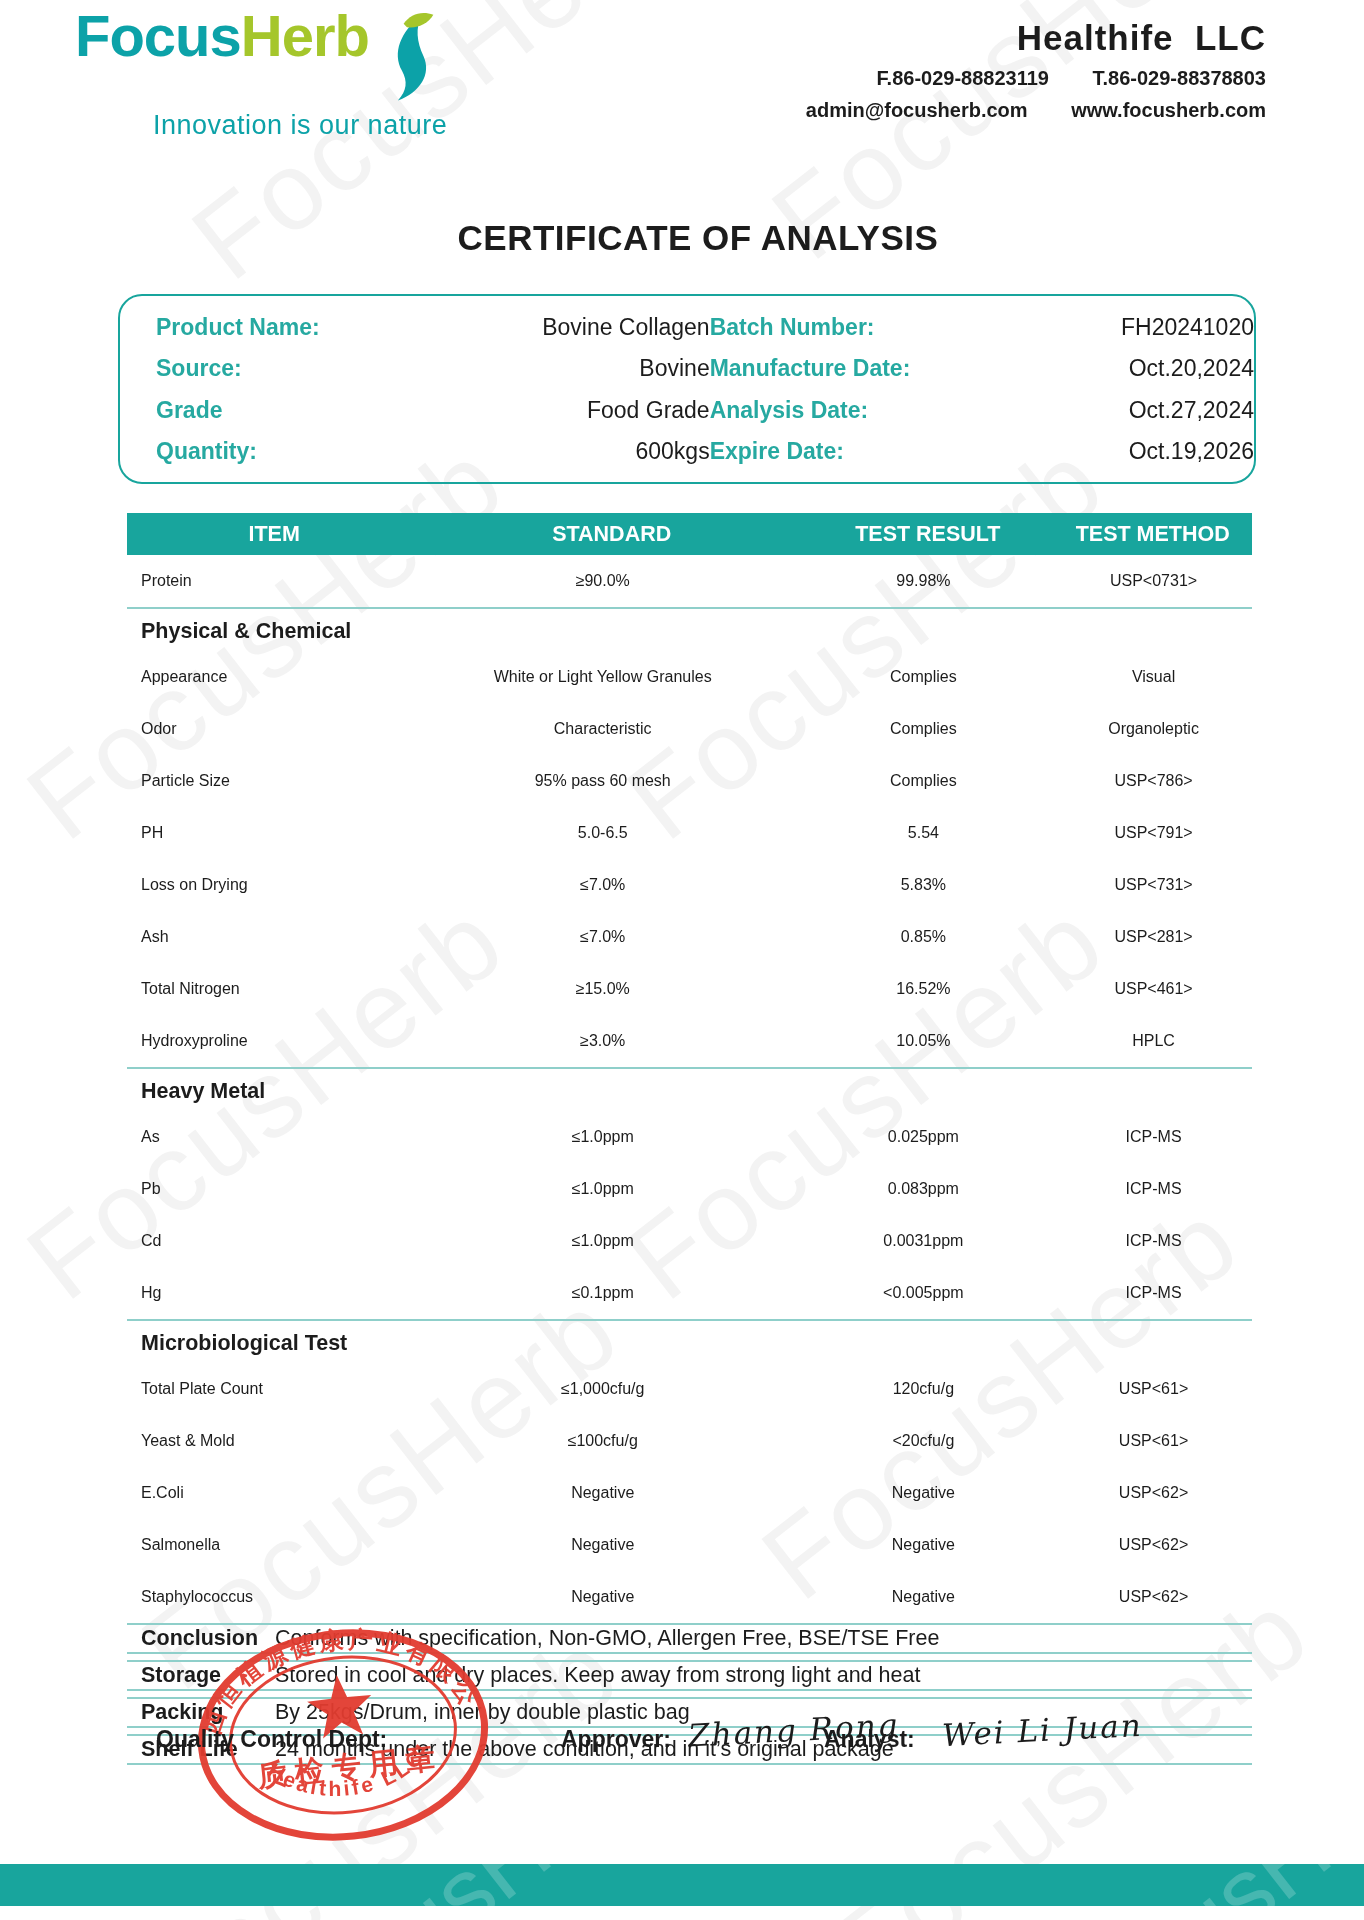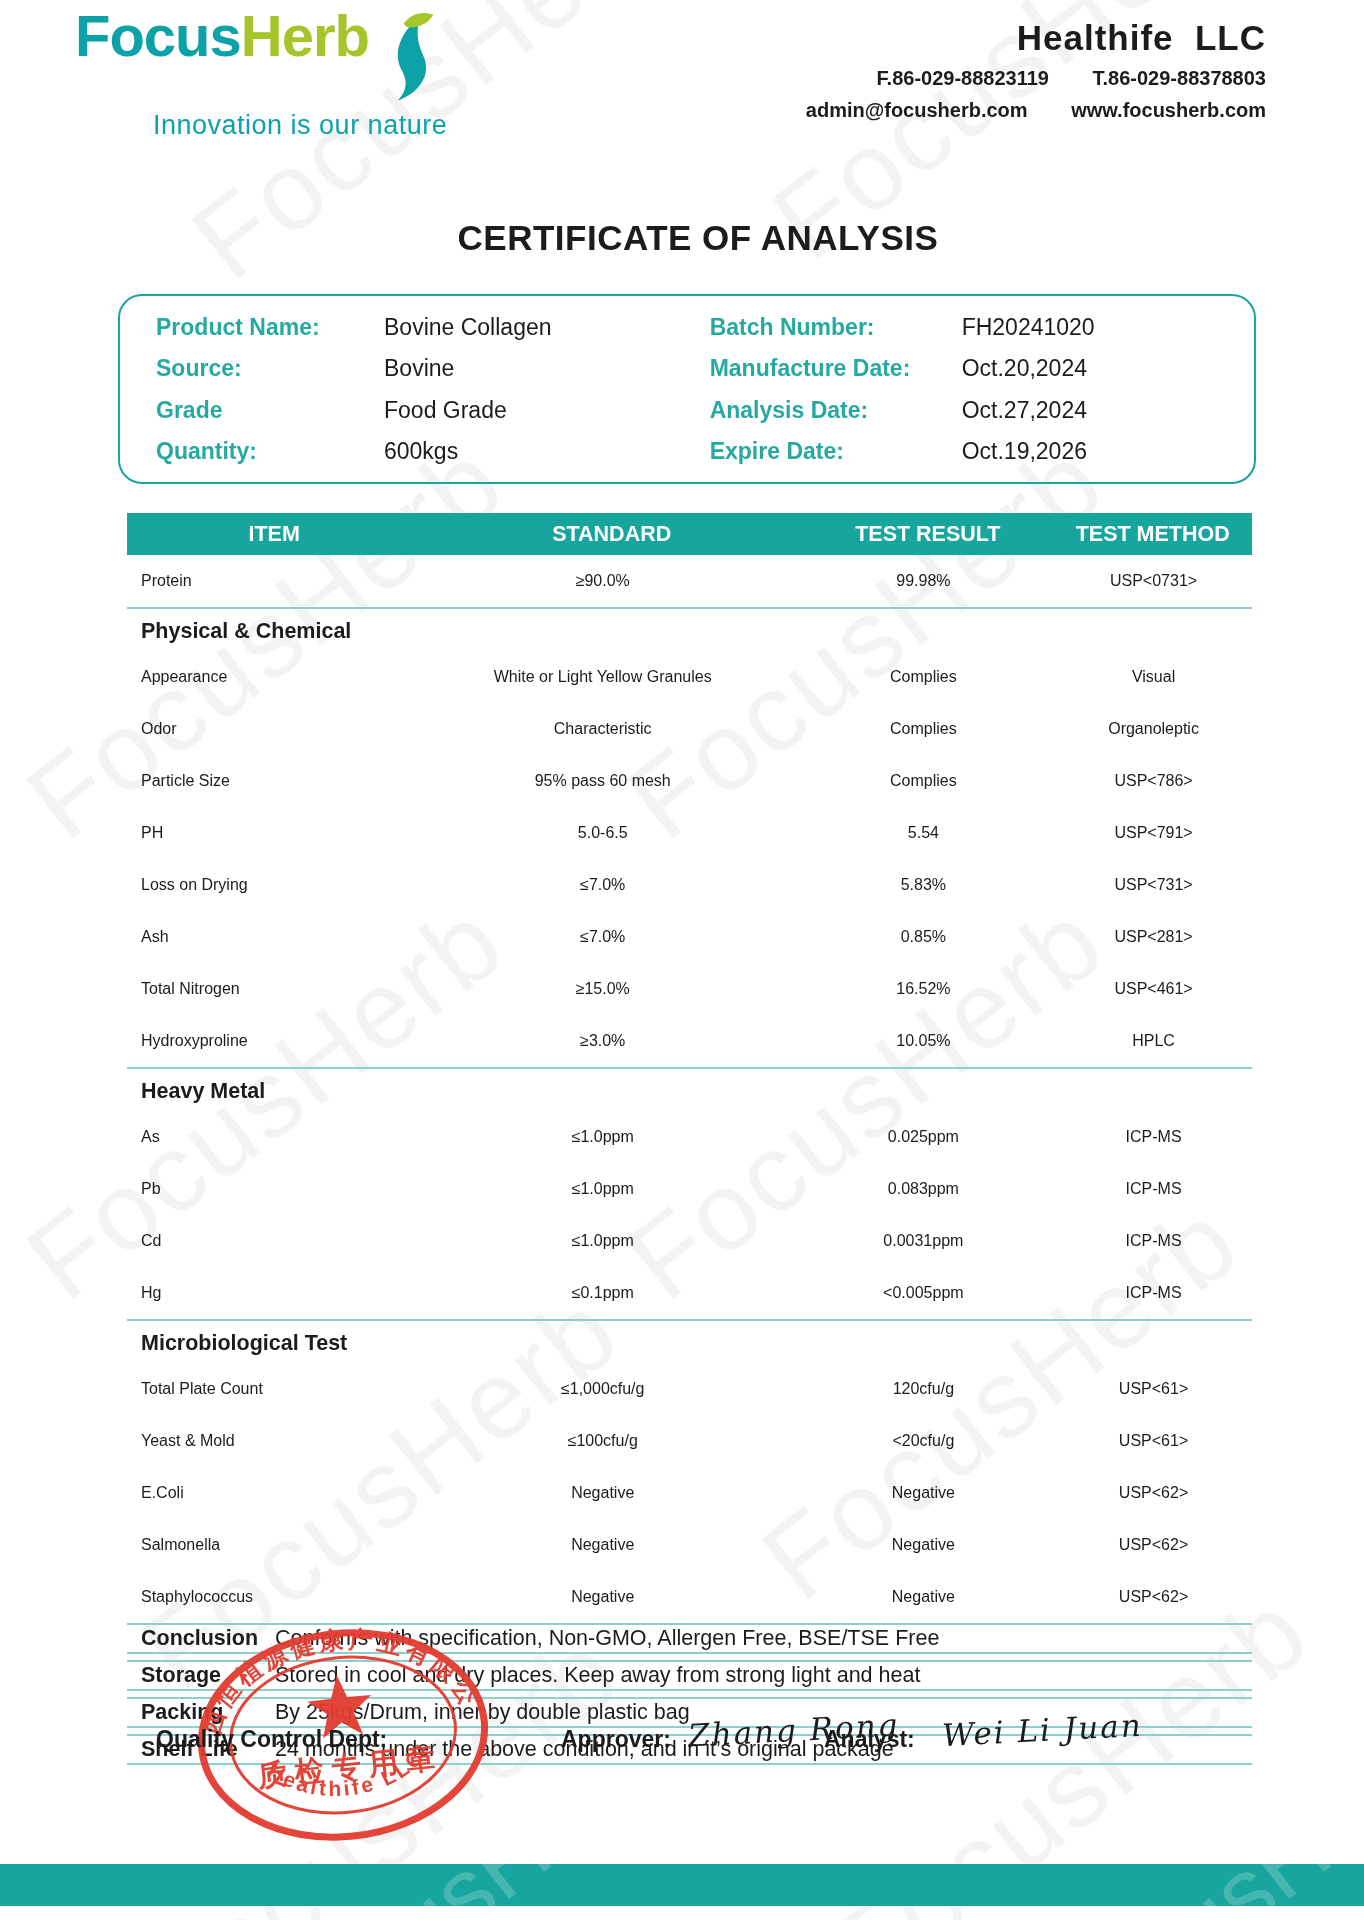--- a/index.html
+++ b/index.html
@@ -38,21 +38,21 @@
   
   .title{position:absolute;left:0;top:202px;width:100%;text-align:center;
     font-size:35px;font-weight:bold;letter-spacing:.5px;margin:16px;z-index:2;}
   
   .info-box{position:absolute;left:118px;top:294px;width:1138px;height:190px;
     box-sizing:border-box;border:2.5px solid var(--teal);border-radius:24px;
     display:flex;padding:10px 0;z-index:2;background:transparent;}
   .info-col{display:flex;flex-direction:column;justify-content:space-around;}
   .info-col.col-left{width:52%;padding-left:36px;box-sizing:border-box;}
   .info-col.col-right{width:48%;box-sizing:border-box;}
-  .info-row{display:flex;font-size:23px;line-height:28px;}
+  .info-row{display:flex;font-size:23px;line-height:28px;justify-content:space-between;}
   .info-label{font-weight:bold;color:var(--label-teal);}
   .col-left .info-label{width:228px;flex:none;}
   .col-right .info-label{width:252px;flex:none;}
   .info-value{color:var(--ink);}
   
   .coa-table{position:absolute;left:127px;top:513px;width:1125px;z-index:2;}
   .thead{display:flex;align-items:center;height:42px;background:var(--teal);
     color:#fff;font-weight:bold;font-size:21.5px;}
   .c0{width:25%;}.c1{width:35.5%;}.c2{width:21%;}.c3{width:18.5%;}
   .thead .c0,.thead .c1,.thead .c2,.thead .c3{text-align:center;margin-left:13px;}

